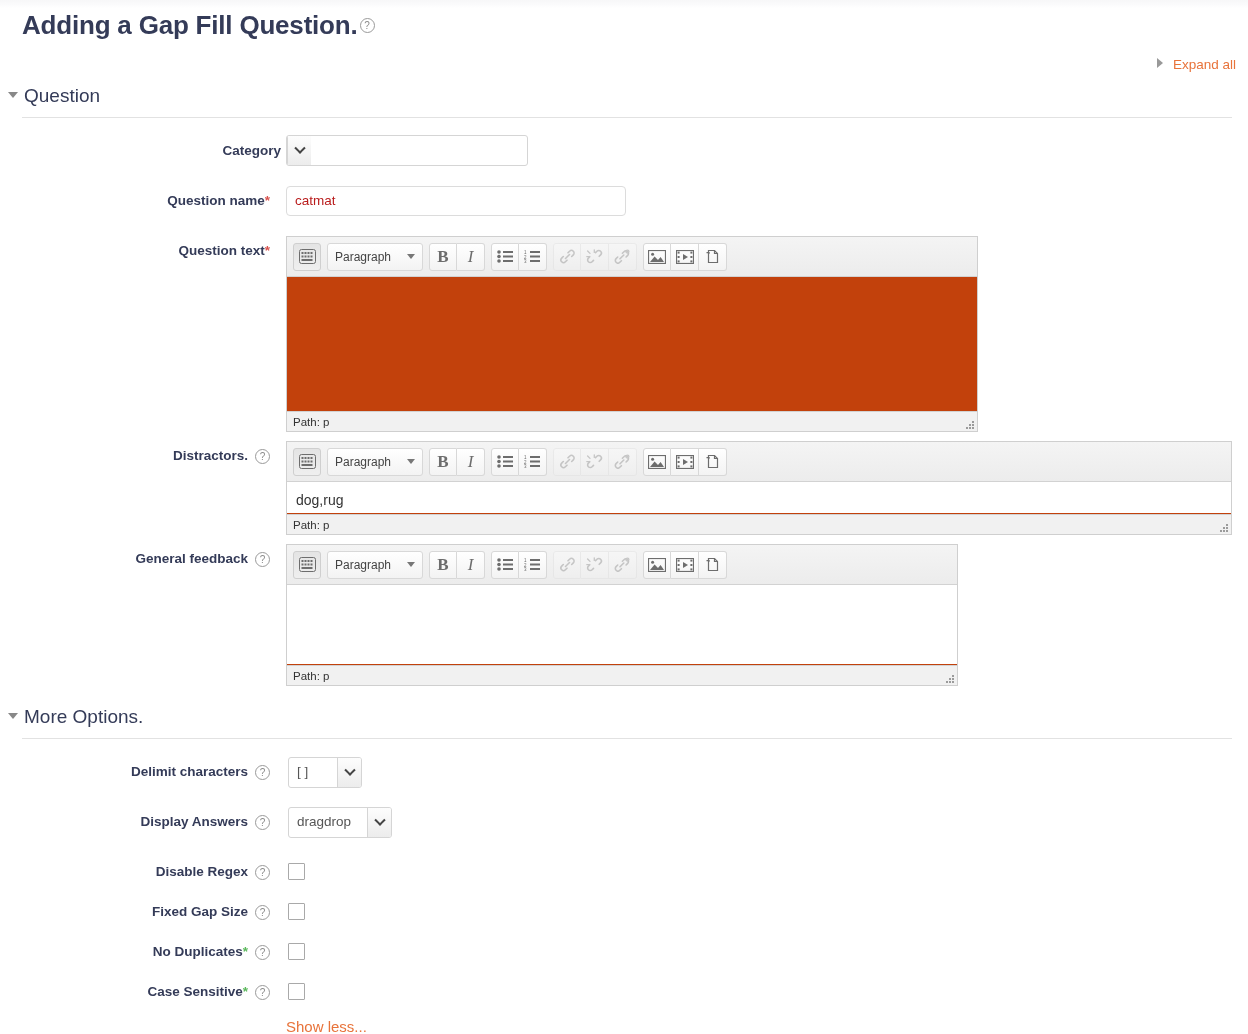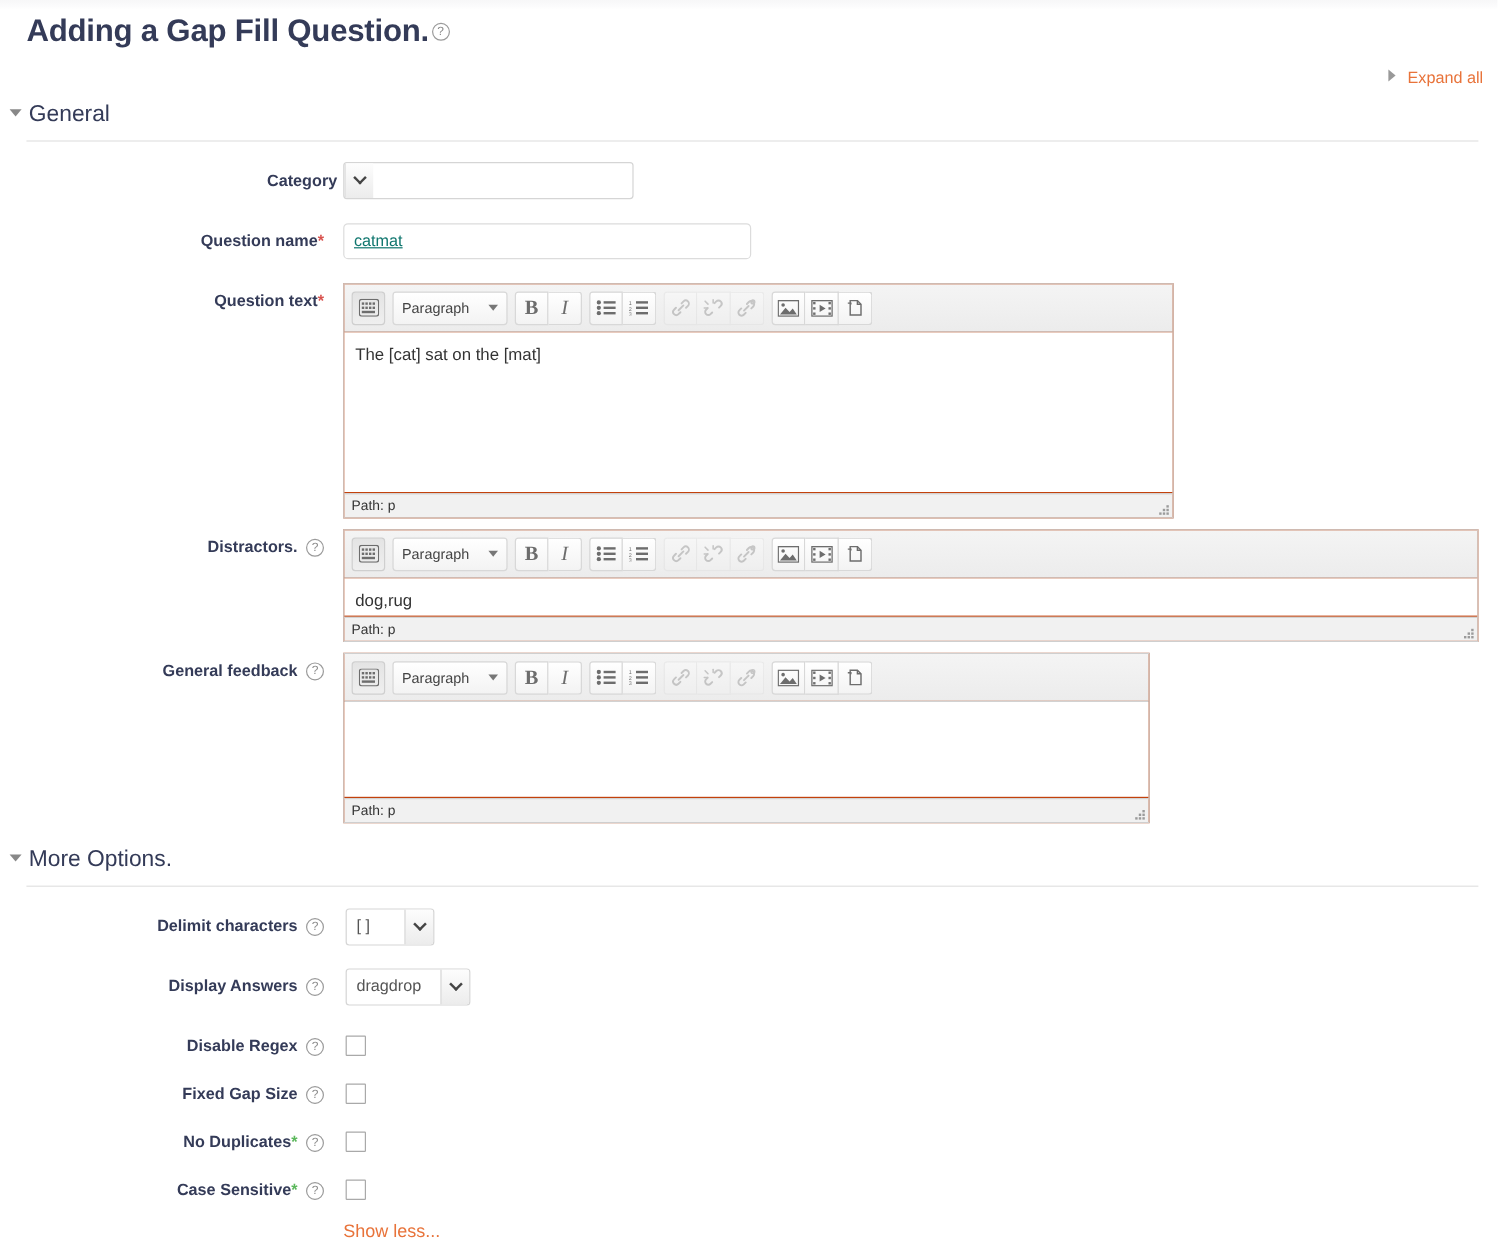--- a/index.html
+++ b/index.html
@@ -70,23 +70,23 @@
     font-weight: bold; color: #343b58; white-space: nowrap;
     line-height: 16px;
   }
   .flabel .req-red   { color: #d9534f; font-weight: bold; }
   .flabel .req-green { color: #5cb85c; font-weight: bold; }
   .flabel .help-icon { margin-left: 7px; }
 
   
   .text-input {
     position: absolute; border: 1px solid #dcdcdc; border-radius: 4px;
-    background: #fff; font-size: 13.5px; color: #0f766e;
+    background: #fff; font-size: 13.5px; color: #b91c1c;
     padding: 5px 8px; font-family: "Liberation Sans", sans-serif;
-    line-height: 18px; outline: none; text-decoration: underline;
+    line-height: 18px; outline: none;
   }
 
   
   .select-box {
     position: absolute; border: 1px solid #d5d5d5; border-radius: 3px;
     background: #fff; display: flex; align-items: stretch;
     overflow: hidden; cursor: pointer;
   }
   .select-box .sel-text {
     flex: 1 1 auto; font-size: 13.5px; color: #555;
@@ -175,21 +175,21 @@
 
 <div class="page-title">
   <span>Adding a Gap Fill Question.</span><span class="help-icon">?</span>
 </div>
 
 <div class="expand-all">
   <span class="tri-right"></span><span>Expand all</span>
 </div>
 
 <div class="section-header" style="top:85px;">
-  <span class="tri-down"></span><span>General</span>
+  <span class="tri-down"></span><span>Question</span>
 </div>
 <div class="section-rule" style="top:117px;"></div>
 
 <div class="flabel" style="top:143px; left:41px; width:240px;">
   <span>Category</span>
 </div>
 <div class="select-box" style="top:135px; left:286px; width:242px; height:31px;">
   <div class="sel-arrow">
       <i class="chev"></i>
     </div>
@@ -316,21 +316,20 @@
       </div>
       <div class="tb-btn">
         <svg width="15" height="15" viewBox="0 0 15 15">
           <path d="M3.5 1.5 h6 l3 3 v9 h-9 Z" fill="none" stroke="#6d6d6d" stroke-width="1.2"></path>
           <path d="M9.5 1.5 v3 h3" fill="none" stroke="#6d6d6d" stroke-width="1.2"></path>
           <path d="M1.5 3.6 h2.6 v1.2" fill="none" stroke="#6d6d6d" stroke-width="1.1"></path>
         </svg>
       </div>
     </div>
   </div>
-  <div class="ed-body" style="height:133px;">The [cat] sat on the [mat]</div>
   <div class="ed-status">
     <span>Path: p</span>
     <span class="grip">
       <i style="right:0;bottom:0;"></i>
         <i style="right:3px;bottom:0;"></i>
         <i style="right:6px;bottom:0;"></i>
       <i style="right:0;bottom:3px;"></i>
         <i style="right:3px;bottom:3px;"></i>
       <i style="right:0;bottom:6px;"></i>
     </span>

